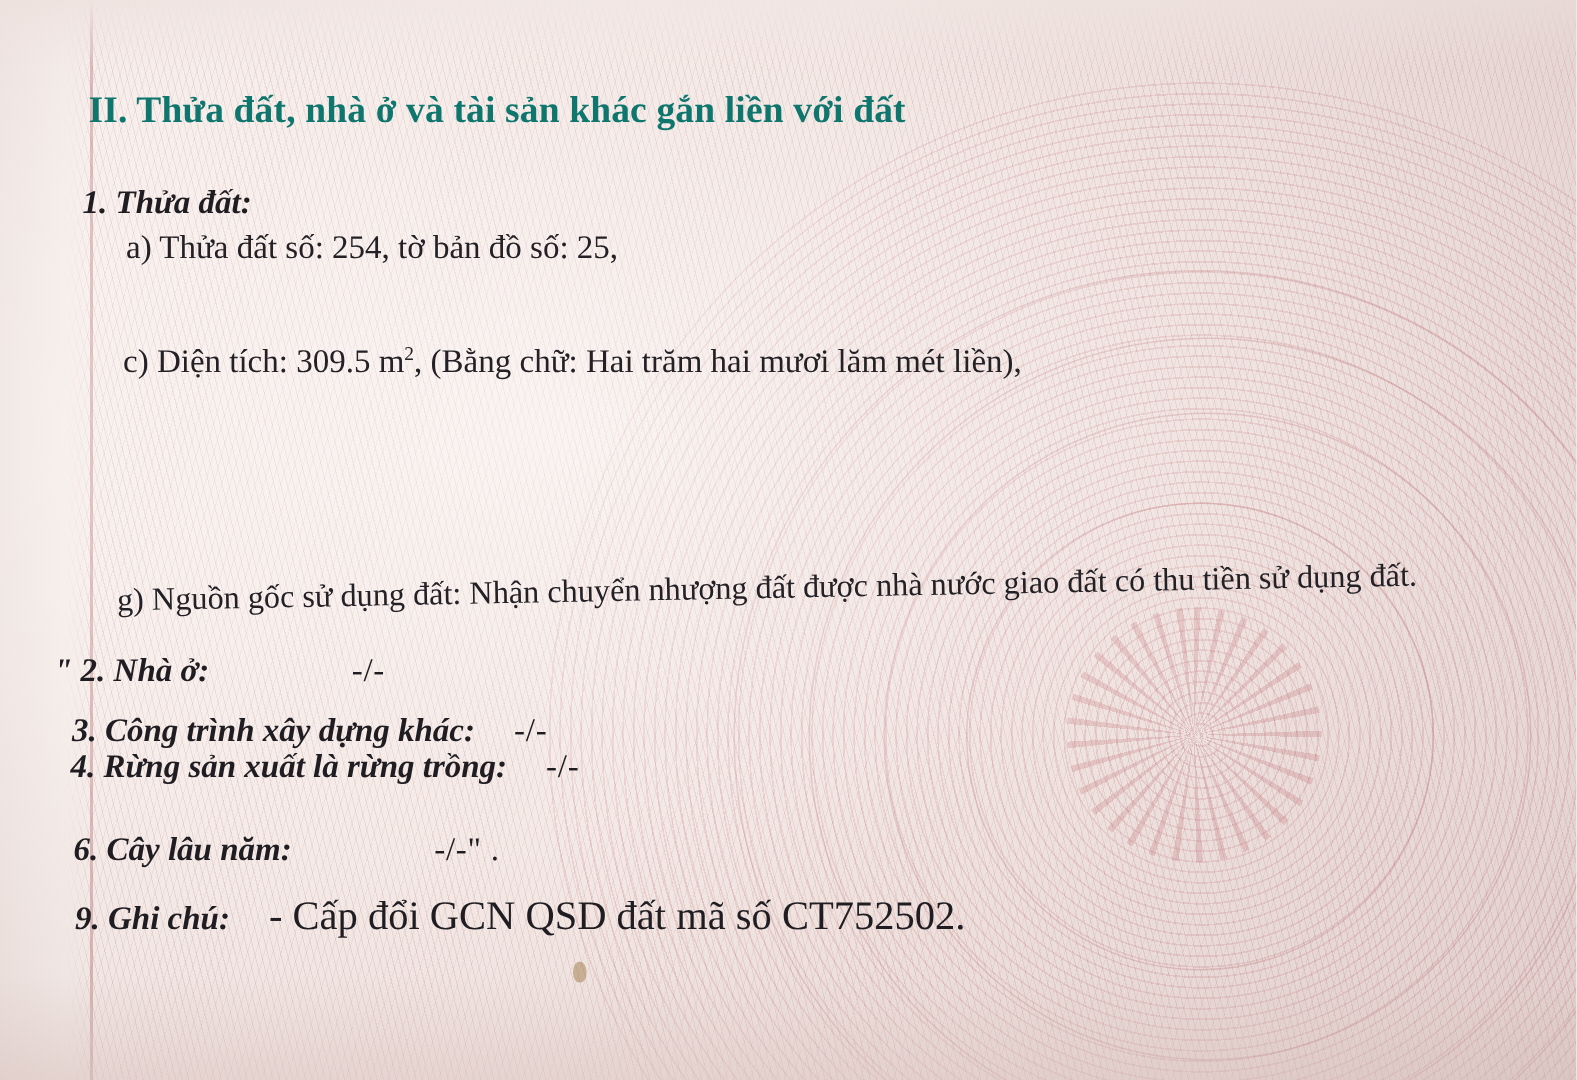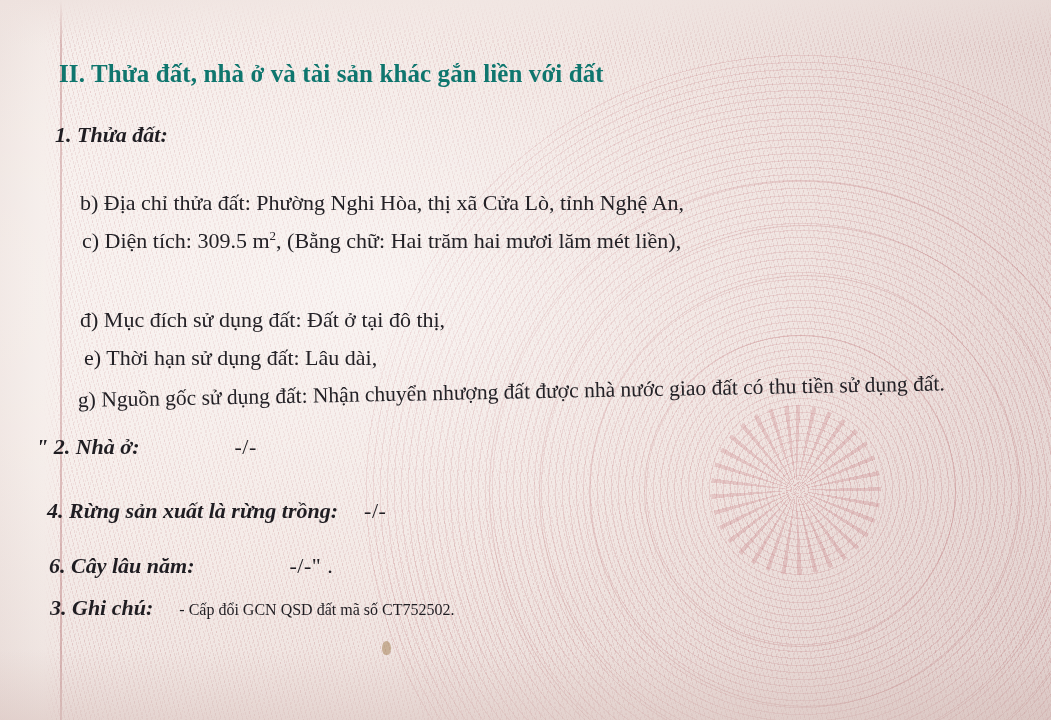--- a/index.html
+++ b/index.html
@@ -170,21 +170,21 @@
   }
   .row.r-nhao  { left: 36px; top: 434px; }
   .row.r-ctxd  { left: 48px; top: 474px; }
   .row.r-rung  { left: 47px; top: 498px; }
   .row.r-cay   { left: 49px; top: 553px; }
   .row.r-ghichu{ left: 50px; top: 595px; }
 
   .row .note {
     font-style: normal;
     font-weight: normal;
-    font-size: 16px;
+    font-size: 27px;
     margin-top: 24px;
   }
   .gap-m { display: inline-block; width: 26px; }
   .gap-xl{ display: inline-block; width: 95px; }
 </style>
 </head>
 <body>
 
 <div id="page">
 
@@ -202,45 +202,46 @@
   <div class="bg-botfade"></div>
   <div class="bg-vignette"></div>
   <div class="speck"></div>
 
   <div class="content">
 
     <div class="heading">II. Thửa đất, nhà ở và tài sản khác gắn liền với đất</div>
 
     <div class="sec1">1. Thửa đất:</div>
 
-
-    <div class="item b">b) Địa chỉ thửa đất: Phường Nghi Hòa, thị xã Cửa Lò, tỉnh Nghệ An,</div>
+    <div class="item a">a) Thửa đất số: 254,  tờ bản đồ số: 25,</div>
+
 
     <div class="item c">
       <span>c) Diện tích: 309.5 m</span><span class="sup">2</span><span>, (Bằng chữ: Hai trăm hai mươi lăm mét liền),</span>
     </div>
 
 
-    <div class="item dd">đ) Mục đích sử dụng đất: Đất ở tại đô thị,</div>
-
-    <div class="item e">e) Thời hạn sử dụng đất: Lâu dài,</div>
+
 
     <div class="item g">g) Nguồn gốc sử dụng đất: Nhận chuyển nhượng đất được nhà nước giao đất có thu tiền sử dụng đất.</div>
 
     <div class="row r-nhao">
       <span>" 2. Nhà ở:</span><span class="gap-xl"></span><span class="val">-/-</span>
     </div>
 
+    <div class="row r-ctxd">
+      <span>3. Công trình xây dựng khác:</span><span class="gap-m"></span><span class="val">-/-</span>
+    </div>
 
     <div class="row r-rung">
       <span>4. Rừng sản xuất là rừng trồng:</span><span class="gap-m"></span><span class="val">-/-</span>
     </div>
 
     <div class="row r-cay">
       <span>6. Cây lâu năm:</span><span class="gap-xl"></span><span class="val">-/-" .</span>
     </div>
 
     <div class="row r-ghichu">
-      <span>3. Ghi chú:</span><span class="gap-m"></span><span class="note">- Cấp đổi GCN QSD đất mã số CT752502.</span>
+      <span>9. Ghi chú:</span><span class="gap-m"></span><span class="note">- Cấp đổi GCN QSD đất mã số CT752502.</span>
     </div>
 
   </div>
 </div>
 
 </body></html>

